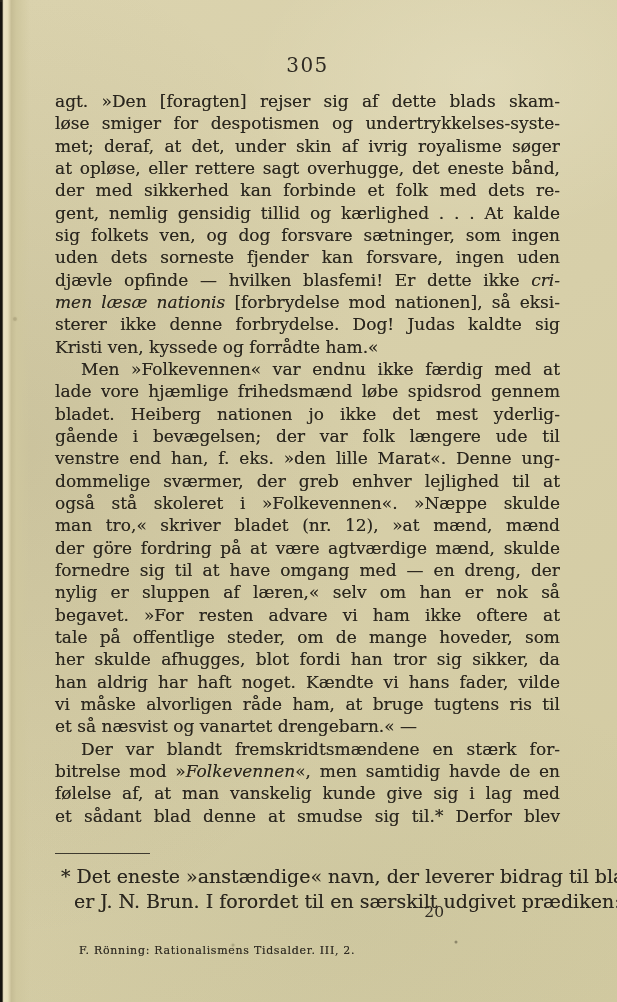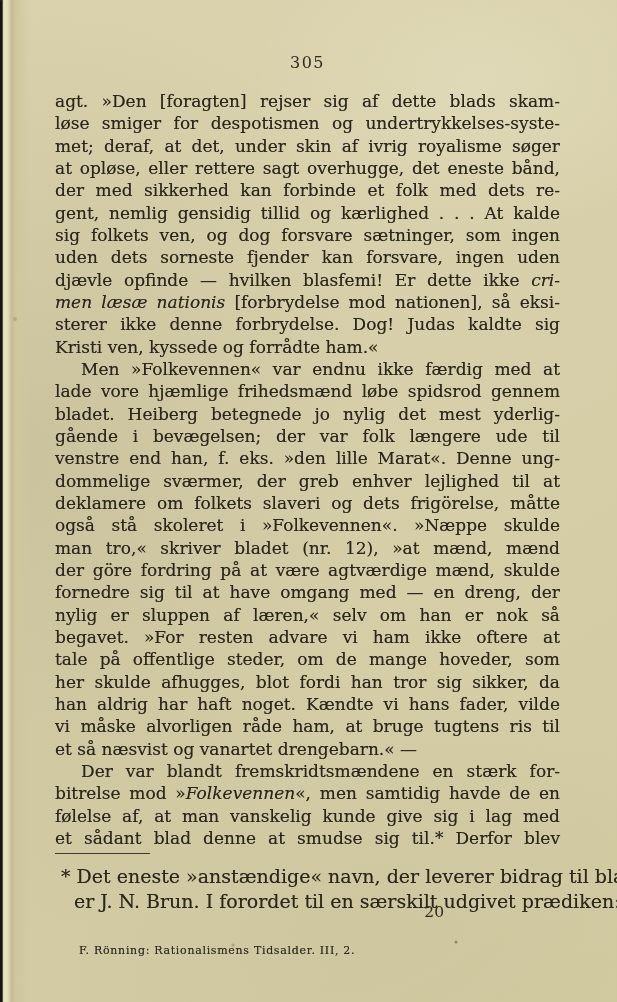--- a/index.html
+++ b/index.html
@@ -39,21 +39,21 @@
     background: rgba(60,55,40,0.55);
     box-shadow: 455px 941px 0 0.5px rgba(60,55,40,0.45),
                 232px 944px 1px 0.5px rgba(90,85,60,0.35),
                 14px 318px 1px 1px rgba(120,110,75,0.30);
     pointer-events: none;
   }
   .page-number {
     position: absolute;
     top: 53px; left: 55px; width: 505px;
     text-align: center;
-    font-size: 16px;
+    font-size: 20px;
     letter-spacing: 1.5px;
     color: #2e2a22;
   }
   .body-text {
     position: absolute;
     left: 55px; top: 90px; width: 505px;
   }
   .line {
     height: 22.34px;
     line-height: 22.34px;
@@ -121,25 +121,24 @@
       <div class="line"><span>der med sikkerhed kan forbinde et folk med dets re-</span></div>
       <div class="line"><span>gent, nemlig gensidig tillid og kærlighed . . . At kalde</span></div>
       <div class="line"><span>sig folkets ven, og dog forsvare sætninger, som ingen</span></div>
       <div class="line"><span>uden dets sorneste fjender kan forsvare, ingen uden</span></div>
       <div class="line"><span>djævle opfinde — hvilken blasfemi! Er dette ikke </span><i>cri-</i></div>
       <div class="line"><i>men læsæ nationis</i><span> [forbrydelse mod nationen], så eksi-</span></div>
       <div class="line"><span>sterer ikke denne forbrydelse. Dog! Judas kaldte sig</span></div>
       <div class="line short"><span>Kristi ven, kyssede og forrådte ham.«</span></div>
       <div class="line indent"><span>Men »Folkevennen« var endnu ikke færdig med at</span></div>
       <div class="line"><span>lade vore hjæmlige frihedsmænd løbe spidsrod gennem</span></div>
-      <div class="line"><span>bladet. Heiberg betegnede jo nylig det mest yderlig-</span></div>
+      <div class="line"><span>bladet. Heiberg nationen jo ikke det mest yderlig-</span></div>
       <div class="line"><span>gående i bevægelsen; der var folk længere ude til</span></div>
       <div class="line"><span>venstre end han, f. eks. »den lille Marat«. Denne ung-</span></div>
       <div class="line"><span>dommelige sværmer, der greb enhver lejlighed til at</span></div>
-      <div class="line"><span>deklamere om folkets slaveri og dets frigörelse, måtte</span></div>
       <div class="line"><span>også stå skoleret i »Folkevennen«. »Næppe skulde</span></div>
       <div class="line"><span>man tro,« skriver bladet (nr. 12), »at mænd, mænd</span></div>
       <div class="line"><span>der göre fordring på at være agtværdige mænd, skulde</span></div>
       <div class="line"><span>fornedre sig til at have omgang med — en dreng, der</span></div>
       <div class="line"><span>nylig er sluppen af læren,« selv om han er nok så</span></div>
       <div class="line"><span>begavet. »For resten advare vi ham ikke oftere at</span></div>
       <div class="line"><span>tale på offentlige steder, om de mange hoveder, som</span></div>
       <div class="line"><span>her skulde afhugges, blot fordi han tror sig sikker, da</span></div>
       <div class="line"><span>han aldrig har haft noget. Kændte vi hans fader, vilde</span></div>
       <div class="line"><span>vi måske alvorligen råde ham, at bruge tugtens ris til</span></div>

